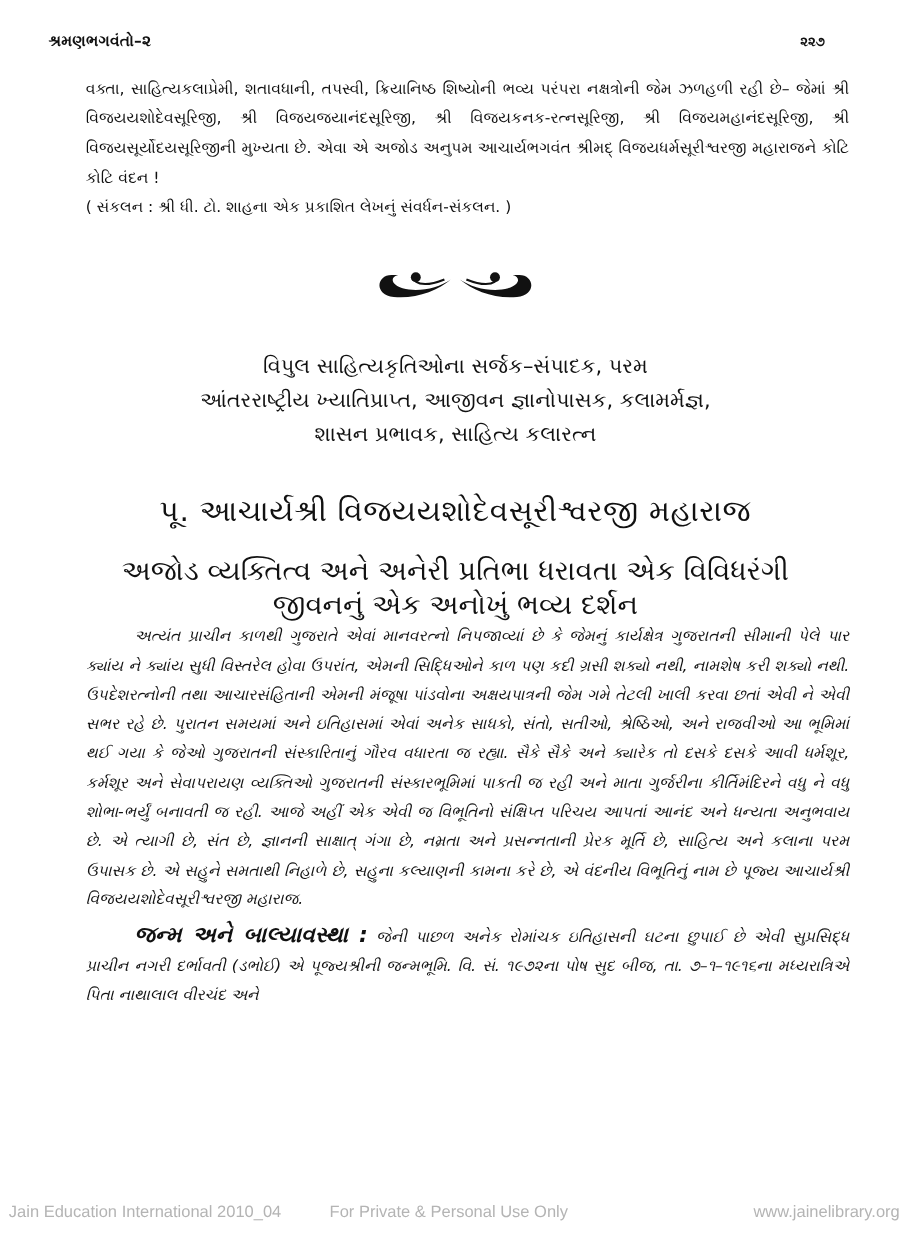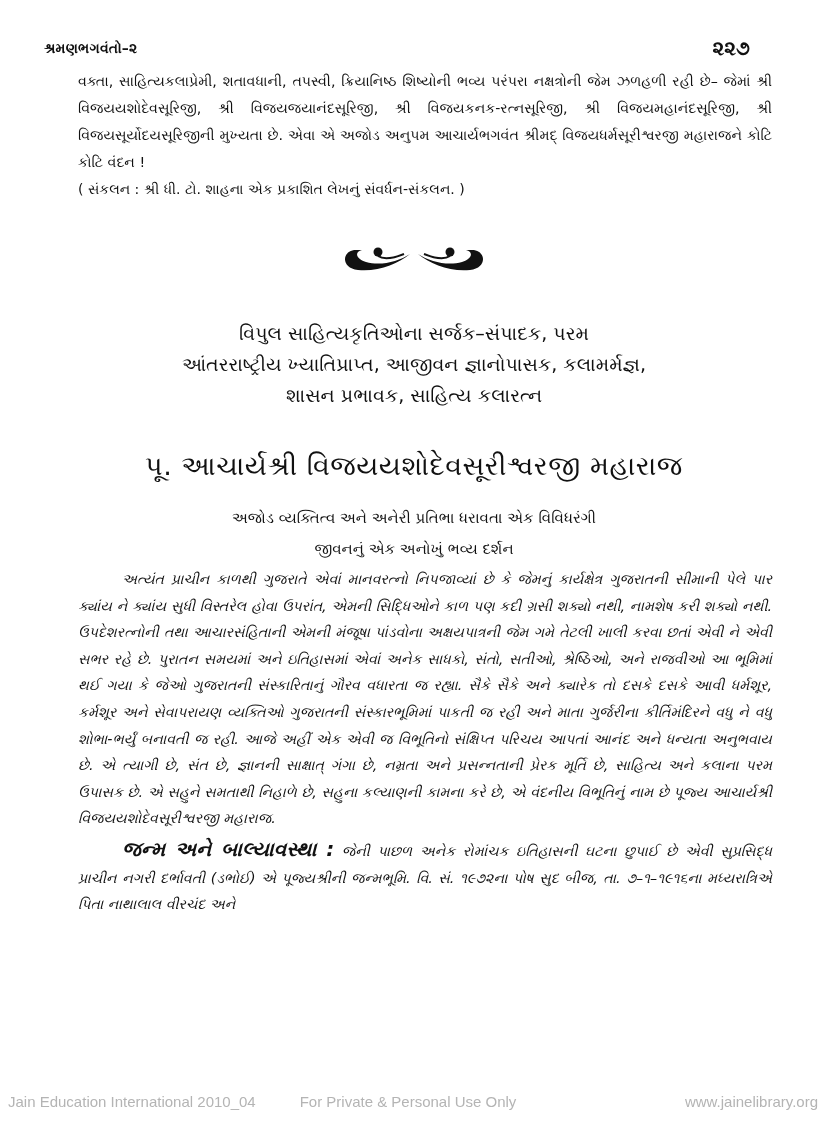--- a/index.html
+++ b/index.html
@@ -18,33 +18,33 @@
   .page {
     position: absolute;
     left: 0; top: 0;
     width: 828px;
     height: 1122px;
   }
   .running-head {
     position: absolute;
     left: 44px;
     right: 78px;
-    top: 36px;
+    top: 26px;
     height: 24px;
     display: flex;
     justify-content: space-between;
     align-items: center;
   }
   .running-title {
     font-size: 14px;
     font-weight: bold;
     letter-spacing: 0.2px;
   }
   .page-number {
-    font-size: 20px;
+    font-size: 12px;
     font-weight: bold;
   }
   .body-col {
     position: absolute;
     left: 78px;
     width: 694px;
   }
   .intro {
     top: 68px;
     font-size: 14.2px;
@@ -79,21 +79,21 @@
   }
   .epithets div { margin: 0; }
   .name-title {
     top: 446px;
     font-size: 27px;
     line-height: 40px;
     letter-spacing: 0.5px;
   }
   .subtitle {
     top: 503px;
-    font-size: 15px;
+    font-size: 25px;
     line-height: 31px;
   }
   .main-text {
     top: 566px;
     font-size: 14.2px;
     line-height: 26.6px;
     text-align: justify;
   }
   .main-text p { margin: 0; font-style: italic; }
   .indent { text-indent: 44px; }

